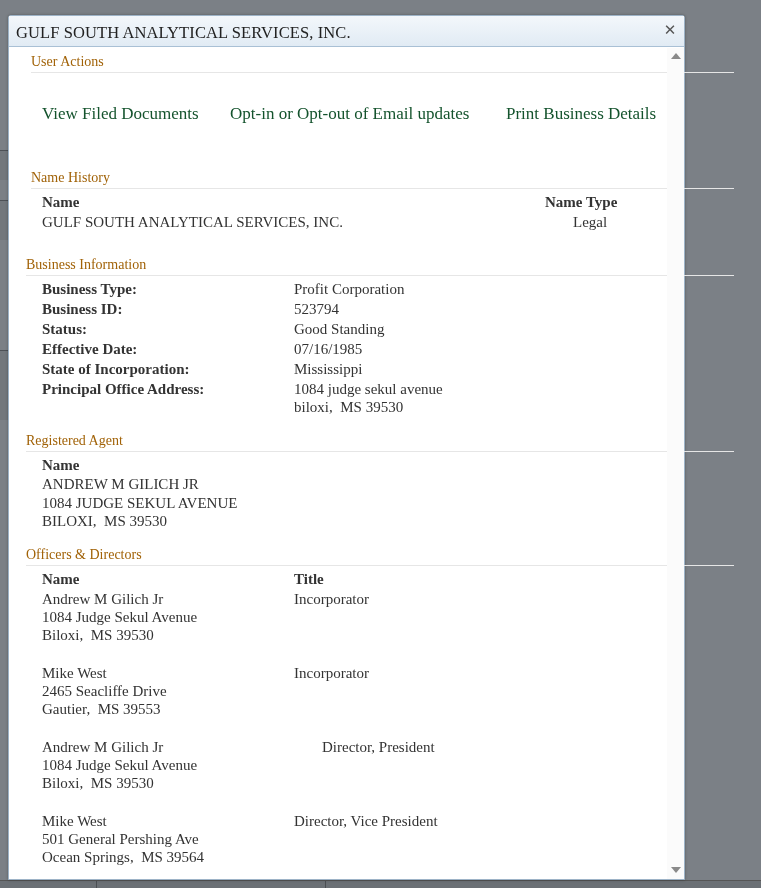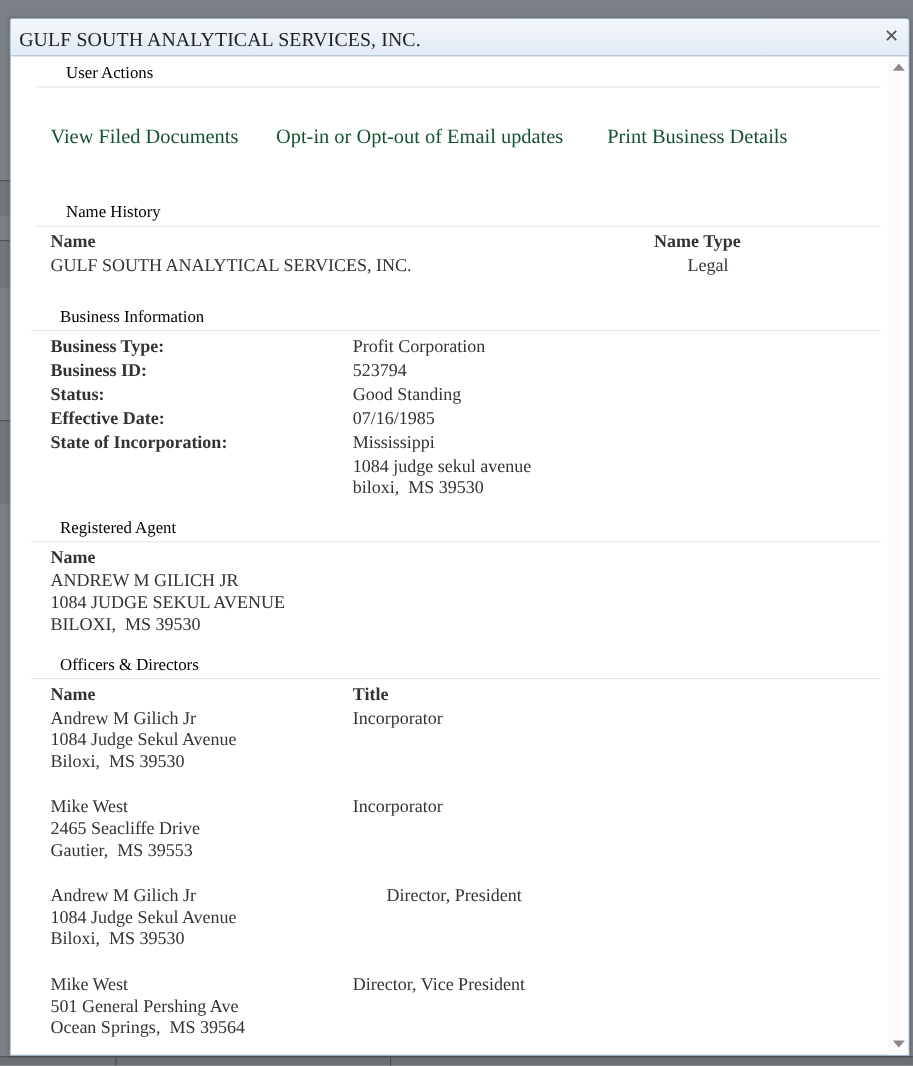--- a/index.html
+++ b/index.html
@@ -31,21 +31,21 @@
       border-top: 1px solid #4d5156;
     }
     .bg-bottom {
       position: absolute; left: 0; top: 880px; width: 761px; height: 8px;
       background: #6b7075; border-top: 1px solid #555;
     }
     .bg-bottom .sep { position: absolute; top: 0; width: 1px; height: 8px; background: #4b4f53; }
 
     
     .modal {
-      position: absolute; left: 8px; top: 15px; width: 750px; height: 865px;
+      position: absolute; left: 8px; top: 15px; width: 677px; height: 865px;
       background: #fff;
       border: 1px solid #9db3c7;
       border-radius: 3px 3px 0 0;
       box-shadow: 0 0 3px rgba(0,0,0,0.3);
     }
     .modal-header {
       height: 31px;
       background: linear-gradient(#f3f7fb, #e1ebf4);
       border-bottom: 1px solid #a9c0d5;
       position: relative;
@@ -69,21 +69,21 @@
       background: #fbfbfb;
     }
     .scroll-up, .scroll-down {
       position: absolute; left: 4px; width: 0; height: 0;
       border-left: 5px solid transparent; border-right: 5px solid transparent;
     }
     .scroll-up { top: 5px; border-bottom: 6px solid #8a8a8a; }
     .scroll-down { bottom: 6px; border-top: 6px solid #8a8a8a; }
 
     .section-label {
-      position: absolute; font-size: 14px; color: #000000; margin-left: 24px;
+      position: absolute; font-size: 14px; color: #a16207;
     }
     .section-rule {
       position: absolute; height: 1px; background: #e6e6e6;
     }
     .link {
       color: #14532d; cursor: pointer; white-space: nowrap;
     }
     .abs { position: absolute; white-space: nowrap; font-size: 15px; color: #333; }
     .bold { font-weight: bold; color: #333; }
     .action-link { font-size: 17px; top: 56px; position: absolute; }
@@ -130,20 +130,21 @@
     <div class="abs bold" style="left:33px;top:233px;">Business Type:</div>
     <div class="abs" style="left:285px;top:233px;">Profit Corporation</div>
     <div class="abs bold" style="left:33px;top:253px;">Business ID:</div>
     <div class="abs" style="left:285px;top:253px;">523794</div>
     <div class="abs bold" style="left:33px;top:273px;">Status:</div>
     <div class="abs" style="left:285px;top:273px;">Good Standing</div>
     <div class="abs bold" style="left:33px;top:293px;">Effective Date:</div>
     <div class="abs" style="left:285px;top:293px;">07/16/1985</div>
     <div class="abs bold" style="left:33px;top:313px;">State of Incorporation:</div>
     <div class="abs" style="left:285px;top:313px;">Mississippi</div>
+    <div class="abs bold" style="left:33px;top:333px;">Principal Office Address:</div>
     <div class="abs" style="left:285px;top:333px;">1084 judge sekul avenue</div>
     <div class="abs" style="left:285px;top:351px;white-space:pre;">biloxi,  MS 39530</div>
 
     <div class="section-label" style="left:17px;top:385px;">Registered Agent</div>
     <div class="section-rule" style="left:17px;top:403px;width:708px;"></div>
     <div class="abs bold" style="left:33px;top:409px;">Name</div>
     <div class="abs link" style="left:33px;top:428px;">ANDREW M GILICH JR</div>
     <div class="abs" style="left:33px;top:447px;">1084 JUDGE SEKUL AVENUE</div>
     <div class="abs" style="left:33px;top:465px;white-space:pre;">BILOXI,  MS 39530</div>
 

